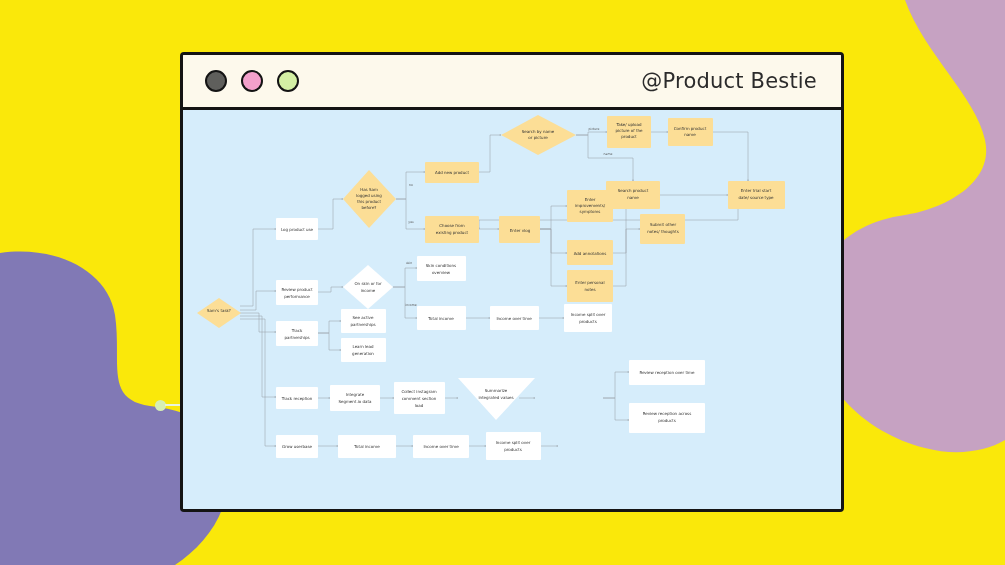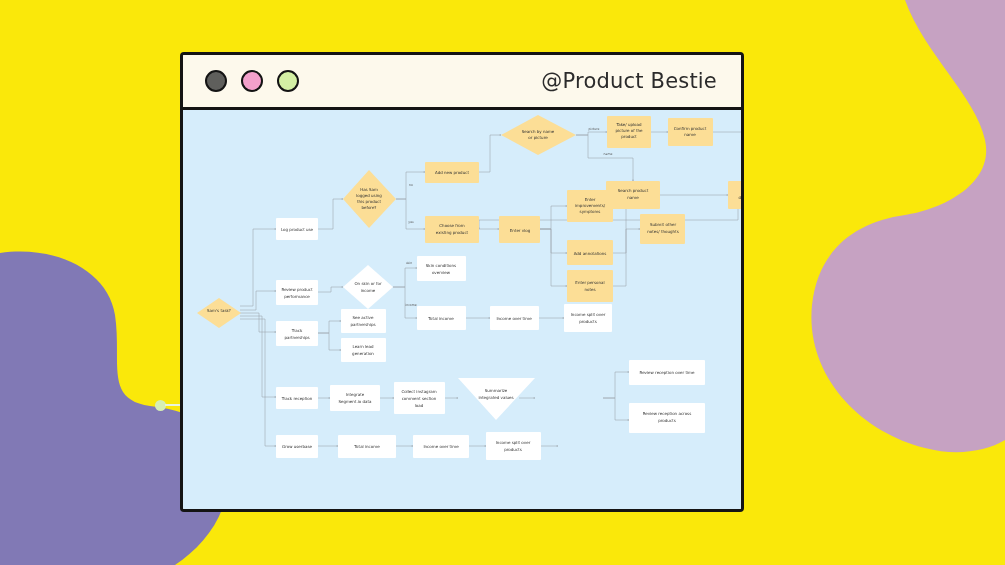--- a/index.html
+++ b/index.html
@@ -5,21 +5,21 @@
   html,body{margin:0;padding:0;}
   body{
     width:1005px;height:565px;overflow:hidden;position:relative;
     background:#FAE80A;
     font-family:"DejaVu Sans", sans-serif;
   }
   
   #bg{position:absolute;inset:0;width:1005px;height:565px;}
   
   #window{
-    position:absolute;left:180px;top:52px;width:564px;height:460px;
+    position:absolute;left:180px;top:52px;width:664px;height:460px;
     border:3px solid #141414;border-radius:4px;
     background:#FDF9EC;box-sizing:border-box;overflow:hidden;
   }
   #titlebar{
     position:absolute;left:0;top:0;width:100%;height:55px;
     background:#FDF9EC;border-bottom:3px solid #141414;box-sizing:border-box;
     display:flex;align-items:center;
   }
   .dots{display:flex;gap:14px;margin-left:22px;}
   .dot{width:22px;height:22px;border-radius:50%;border:2.5px solid #141414;box-sizing:border-box;}

